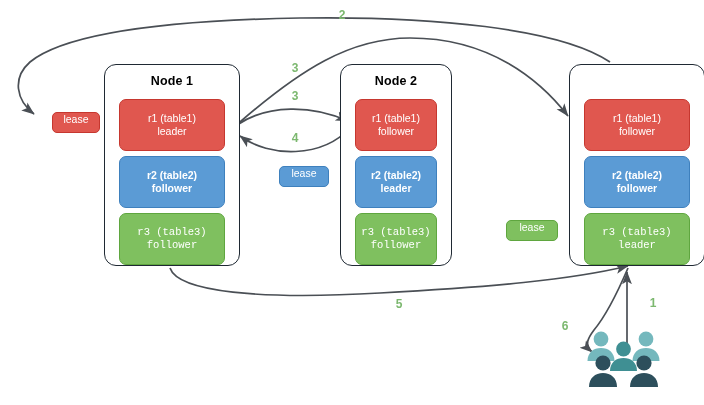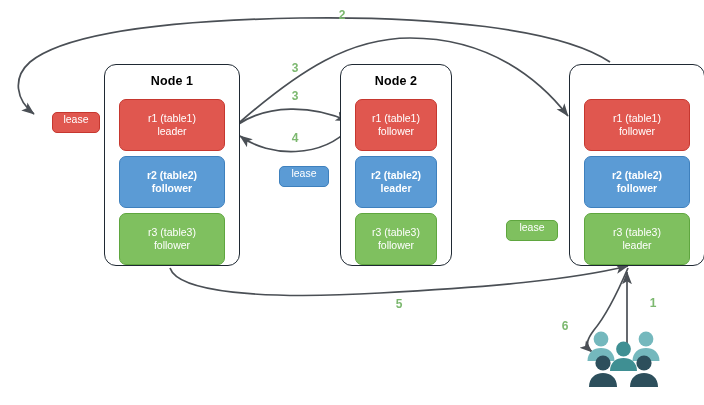--- a/index.html
+++ b/index.html
@@ -55,21 +55,21 @@
     align-items: center;
     justify-content: center;
     color: #ffffff;
     font-size: 10.5px;
     line-height: 13px;
     text-align: center;
   }
   .replica .rl { display: block; }
   .rep-red   { background: #e0574f; border: 1.4px solid #c6372f; }
   .rep-blue  { background: #5b9bd5; border: 1.4px solid #3e80bd; font-weight: bold; }
-  .rep-green { background: #7fc05f; border: 1.4px solid #5fa63f; }
+  .rep-green { background: #7fc05f; border: 1.4px solid #5fa63f; font-family: Liberation Mono, monospace; }
 
   .lease {
     position: absolute;
     border-radius: 5px;
     box-sizing: border-box;
     display: flex;
     justify-content: center;
     color: #ffffff;
     font-size: 10.5px;
     height: 21px;

